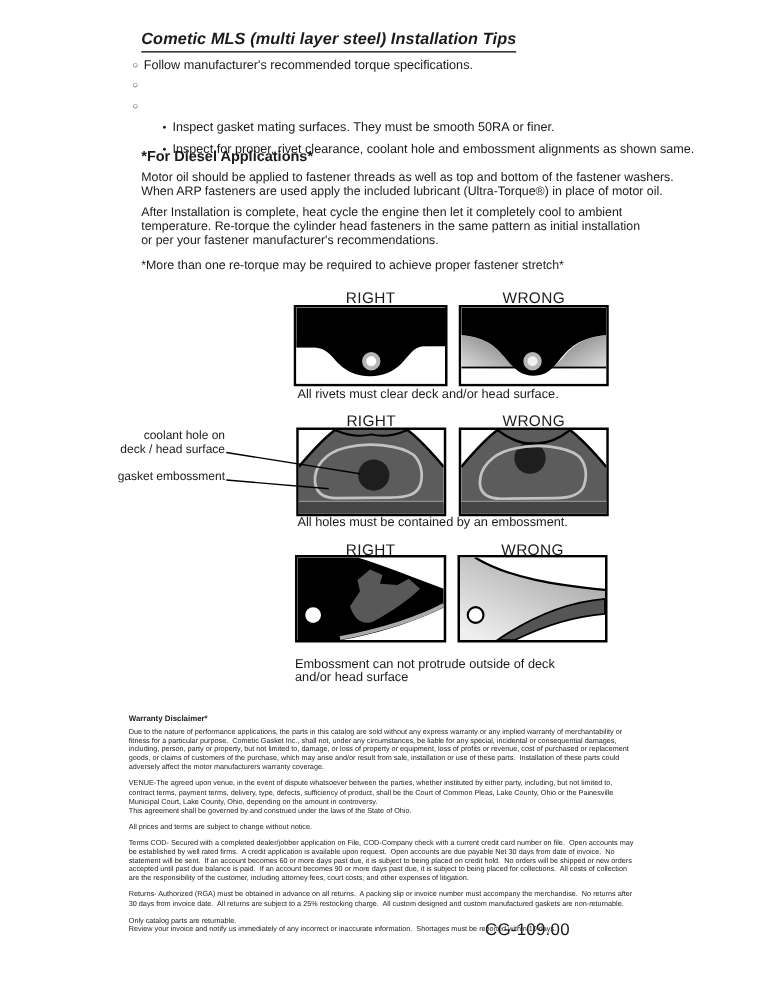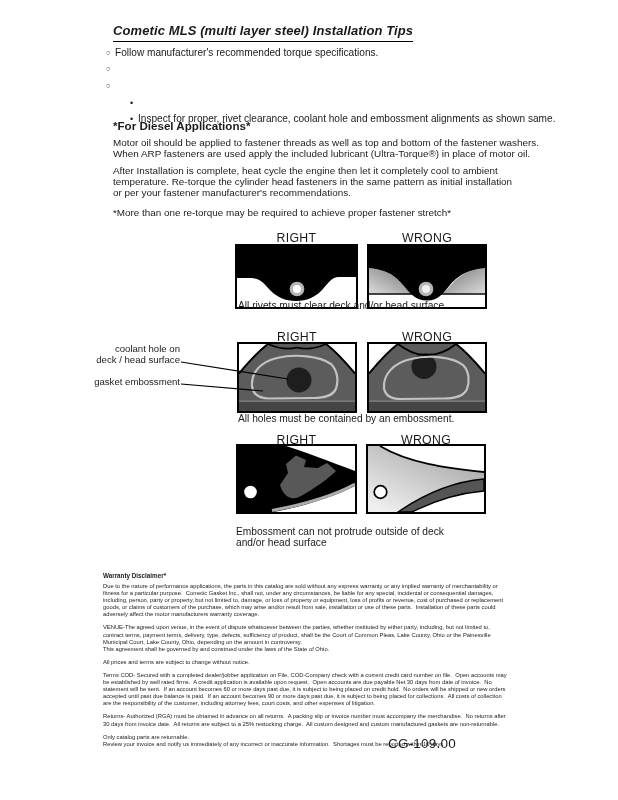--- a/index.html
+++ b/index.html
@@ -65,20 +65,21 @@
     <span>Follow manufacturer's recommended torque specifications.</span>
   </div>
   <div class="tip-row">
     <span class="marker">○</span>
   </div>
   <div class="tip-row">
     <span class="marker">○</span>
   </div>
   <div class="tip-row sub">
     <span class="marker">•</span>
+    <span>Inspect gasket mating surfaces.  They must be smooth 50RA or finer.</span>
   </div>
   <div class="tip-row sub">
     <span class="marker">•</span>
     <span>Inspect for proper, rivet clearance, coolant hole and embossment alignments as shown same.</span>
   </div>
 </div>
 
 <div class="abs diesel-head">*For Diesel Applications*</div>
 <div class="abs para p1 pre">Motor oil should be applied to fastener threads as well as top and bottom of the fastener washers.
 When ARP fasteners are used apply the included lubricant (Ultra-Torque®) in place of motor oil.</div>
@@ -122,21 +123,21 @@
     <rect width="116" height="61" fill="#fff"></rect>
     <path d="M0,22 C18,24 26,30 33,38 C38,44 42,47 47,48 L47,48.5 L0,48.5 Z" fill="url(#gw1)"></path>
     <path d="M116,22 C98,24 90,30 83,38 C78,44 74,47 69,48 L69,48.5 L116,48.5 Z" fill="url(#gw2)"></path>
     <rect x="0" y="47.3" width="116" height="1.4" fill="#000"></rect>
     <path d="M0,0 H116 V22 C96,24 88,31 81,39 C74,47 70,54.5 58,54.5 C46,54.5 41,47 34,39 C27,31 20,24 0,22 Z" fill="#000"></path>
     <circle cx="57" cy="43" r="8" fill="#b5b5b5" stroke="#000" stroke-width="1.3"></circle>
     <circle cx="57" cy="43" r="4" fill="#f0f0f0"></circle>
   </svg>
 </div>
 
-<div class="abs caption" style="left:238px; top:301px;">All rivets must clear deck and/or head surface.</div>
+<div class="abs caption" style="left:238px; top:311px;">All rivets must clear deck and/or head surface.</div>
 
 <div class="abs figlabel" style="left:237px; top:330px; width:120px;">RIGHT</div>
 <div class="abs figlabel" style="left:367px; top:330px; width:120px;">WRONG</div>
 
 <div class="abs sidelabel pre" style="top:344px;">coolant hole on
 deck / head surface</div>
 <div class="abs sidelabel" style="top:377px;">gasket embossment</div>
 
 <div class="abs figbox" style="left:237px; top:342px; width:120px; height:71px;">
   <svg width="116" height="67" viewBox="0 0 116 67">

